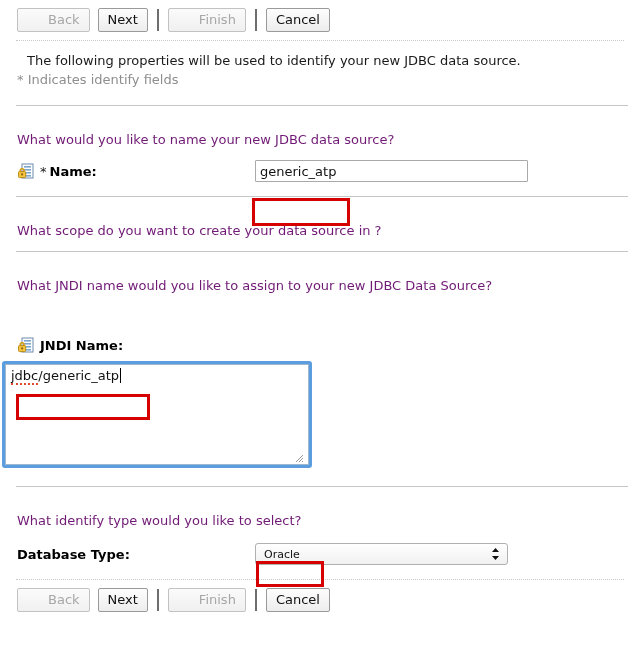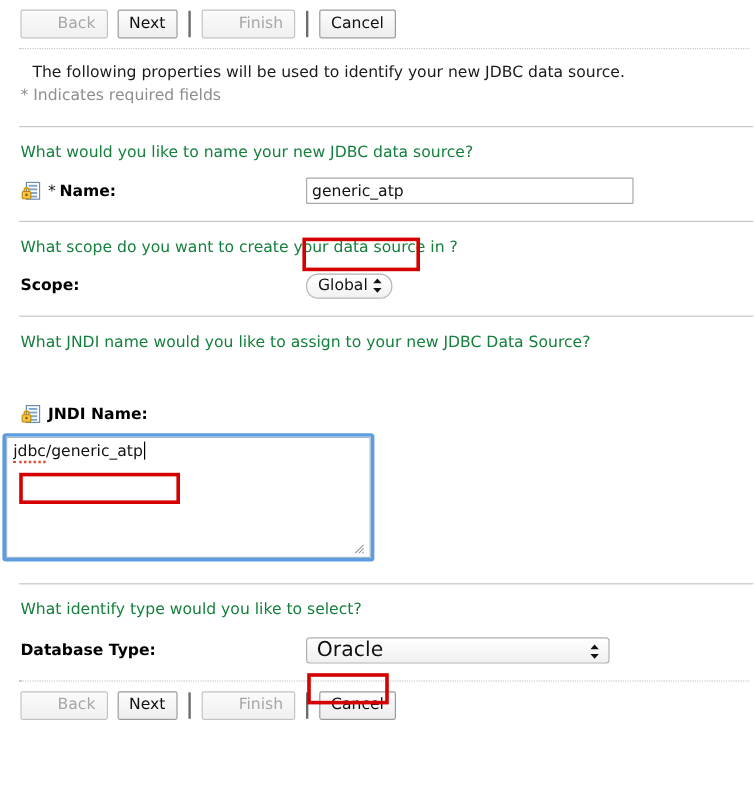--- a/index.html
+++ b/index.html
@@ -78,23 +78,23 @@
     font-size: 13px;
     color: #1a1a1a;
   }
   .req-note {
     margin: 4px 0 0 17px;
     font-size: 13px;
     color: #8e8e8e;
   }
 
   .question {
-    margin: 14px 0 0 17px;
-    font-size: 13px;
-    color: #15803d;
+    margin: 26px 0 0 17px;
+    font-size: 13px;
+    color: #701a75;
   }
 
   .field-row {
     display: flex;
     align-items: center;
     margin: 12px 0 0 17px;
     min-height: 24px;
   }
   .field-label {
     display: flex;
@@ -157,21 +157,21 @@
     position: relative;
     display: flex;
     align-items: center;
     width: 253px;
     height: 22px;
     box-sizing: border-box;
     padding: 0 22px 0 8px;
     border: 1px solid #b0b0b0;
     border-radius: 3px;
     background: linear-gradient(#ffffff, #f0f0f0);
-    font-size: 17px;
+    font-size: 11px;
     color: #111111;
     cursor: pointer;
     text-align: right;
   }
   .arrows {
     position: absolute;
     right: 7px;
     top: 50%;
     transform: translateY(-50%);
     width: 9px;
@@ -251,21 +251,21 @@
   <button class="wiz-btn disabled">Finish</button>
   <span class="bar-sep"></span>
   <button class="wiz-btn">Cancel</button>
 </div>
 
 <div class="rule-dotted"></div>
 
 <div class="content">
 
   <div class="intro">The following properties will be used to identify your new JDBC data source.</div>
-  <div class="req-note">* Indicates required fields</div>
+  <div class="req-note">* Indicates identify fields</div>
 
   <div class="spacer-md"></div>
   <div class="rule-solid"></div>
 
   <div class="question">What would you like to name your new JDBC data source?</div>
 
   <div class="field-row">
     <div class="field-label">
       <span class="lock-icon">
         <svg width="17" height="16" viewBox="0 0 17 16">
@@ -283,34 +283,20 @@
       <span class="lbl-text">Name:</span>
     </div>
     <input class="text-input" type="text" value="generic_atp" style="">
   </div>
 
   <div class="spacer-sm"></div>
   <div class="rule-solid"></div>
 
   <div class="question">What scope do you want to create your data source in ?</div>
 
-  <div class="field-row">
-    <div class="field-label">
-      <span class="lbl-text">Scope:</span>
-    </div>
-    <div class="popup-small">
-      <span>Global</span>
-      <span class="arrows">
-        <svg width="9" height="14" viewBox="0 0 9 14">
-          <path d="M4.5 1 L8 5 L1 5 Z" fill="#111111"></path>
-          <path d="M4.5 13 L8 9 L1 9 Z" fill="#111111"></path>
-        </svg>
-      </span>
-    </div>
-  </div>
 
   <div class="spacer-sm"></div>
   <div class="rule-solid"></div>
 
   <div class="question">What JNDI name would you like to assign to your new JDBC Data Source?</div>
 
   <div class="field-row" style="margin-top:12px;">
     <div class="field-label" style="width:auto;flex:0 0 auto;margin-top:32px;">
       <span class="lock-icon">
         <svg width="17" height="16" viewBox="0 0 17 16">

